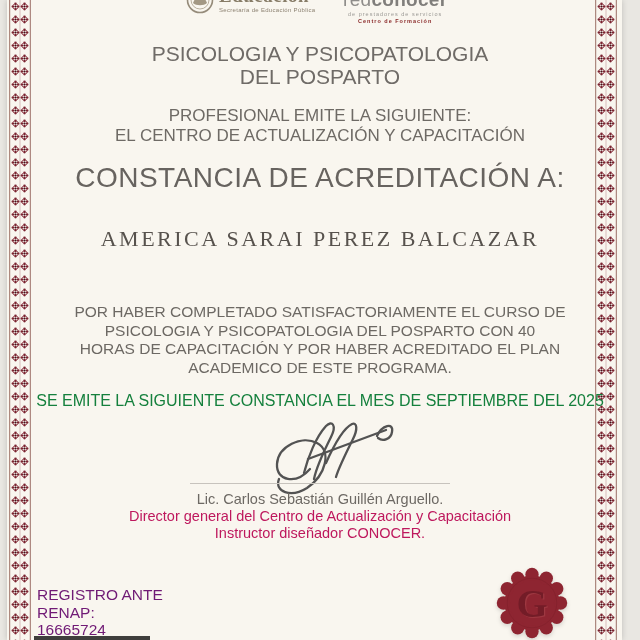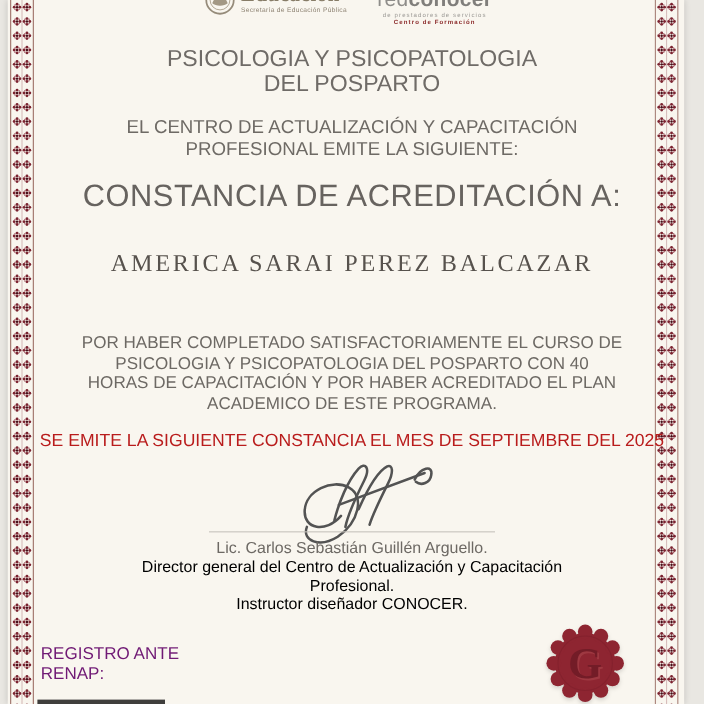--- a/index.html
+++ b/index.html
@@ -18,25 +18,25 @@
   .conocer-logo{position:absolute;left:343px;top:4px;text-align:center;}
   .conocer-word{font-size:19px;color:#8f8d8a;line-height:19px;letter-spacing:.3px;}
   .conocer-word b{font-weight:bold;color:#807e7b;}
   .conocer-sub1{font-size:5.5px;color:#9a9894;letter-spacing:1px;margin-top:2px;}
   .conocer-sub2{font-size:5.5px;color:#8b2a2a;letter-spacing:1px;font-weight:bold;margin-top:1px;}
   .title{top:42px;font-size:21px;line-height:23px;color:#6f6b67;}
   .issuer{top:106px;font-size:17px;line-height:20px;color:#6e6a65;}
   .heading{top:162px;font-size:28px;color:#67635f;letter-spacing:.5px;}
   .name{top:226px;font-family:"Liberation Serif",serif;font-size:22px;letter-spacing:2.5px;color:#57524d;text-align:center;}
   .body-par{top:303px;font-size:15.5px;line-height:18.5px;color:#6d6964;}
-  .issue{top:392px;font-size:16px;color:#b91c1c;}
+  .issue{top:392px;font-size:16px;color:#15803d;}
   .sig-svg{left:244px;top:413px;}
   .sig-line{left:190px;top:483px;width:260px;height:1px;background:#c7c3bd;}
   .signer-name{top:491px;font-size:14.5px;color:#6d6964;}
-  .signer-roles{top:508px;font-size:14.5px;line-height:17px;color:#000000;}
+  .signer-roles{top:508px;font-size:14.5px;line-height:17px;color:#be185d;}
   .registry{left:37px;top:586px;font-size:15.5px;line-height:17.5px;color:#701a75;text-align:left;}
   .bottom-rule{left:34px;top:636px;width:116px;height:4px;background:#3f3e3c;}
   .seal{left:492px;top:563px;filter:drop-shadow(0 2px 2px rgba(0,0,0,.15));}
   svg{display:block;}
 </style>
 </head>
 <body>
 
 <div id="page">
   <div id="paper"></div>
@@ -202,22 +202,22 @@
       <div class="conocer-sub2">Centro de Formación</div>
     </div>
   </div>
 
   <div class="abs center title">
     <div>PSICOLOGIA Y PSICOPATOLOGIA</div>
     <div>DEL POSPARTO</div>
   </div>
 
   <div class="abs center issuer">
+    <div>PROFESIONAL EMITE LA SIGUIENTE:</div>
     <div>EL CENTRO DE ACTUALIZACIÓN Y CAPACITACIÓN</div>
-    <div>PROFESIONAL EMITE LA SIGUIENTE:</div>
   </div>
 
   <div class="abs center heading">CONSTANCIA DE ACREDITACIÓN A:</div>
 
   <div class="abs center name">AMERICA SARAI PEREZ BALCAZAR</div>
 
   <div class="abs center body-par">
     <div>POR HABER COMPLETADO SATISFACTORIAMENTE EL CURSO DE</div>
     <div>PSICOLOGIA Y PSICOPATOLOGIA DEL POSPARTO CON 40</div>
     <div>HORAS DE CAPACITACIÓN Y POR HABER ACREDITADO EL PLAN</div>
@@ -233,27 +233,27 @@
       <path d="M82,50 C90,32 100,15 108,11 C113,9 114,16 109,26 C101,42 94,57 92,64"></path>
       <path d="M64,46 L142,17"></path>
       <path d="M133,23 C138,12 150,9 148,19 C147,26 139,29 134,25"></path>
     </g>
   </svg>
   <div class="abs sig-line"></div>
 
   <div class="abs center signer-name">Lic. Carlos Sebastián Guillén Arguello.</div>
   <div class="abs center signer-roles">
     <div>Director general del Centro de Actualización y Capacitación</div>
-    <div>Profesional.</div>
     <div>Instructor diseñador CONOCER.</div>
   </div>
 
   <div class="abs registry">
     <div>REGISTRO ANTE</div>
     <div>RENAP:</div>
+    <div>16665724</div>
   </div>
   <div class="abs bottom-rule"></div>
 
   <svg class="abs seal" width="80" height="80" viewBox="0 0 84 84">
     <g fill="#8e2531">
       <circle cx="42" cy="42" r="29"></circle>
       <circle cx="42" cy="12" r="7"></circle>
         <circle cx="57" cy="16" r="7"></circle>
         <circle cx="68" cy="27" r="7"></circle>
       <circle cx="72" cy="42" r="7"></circle>

